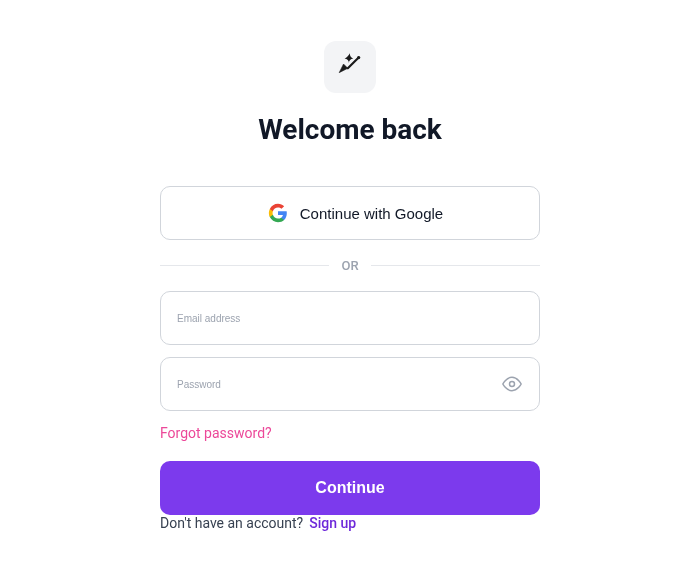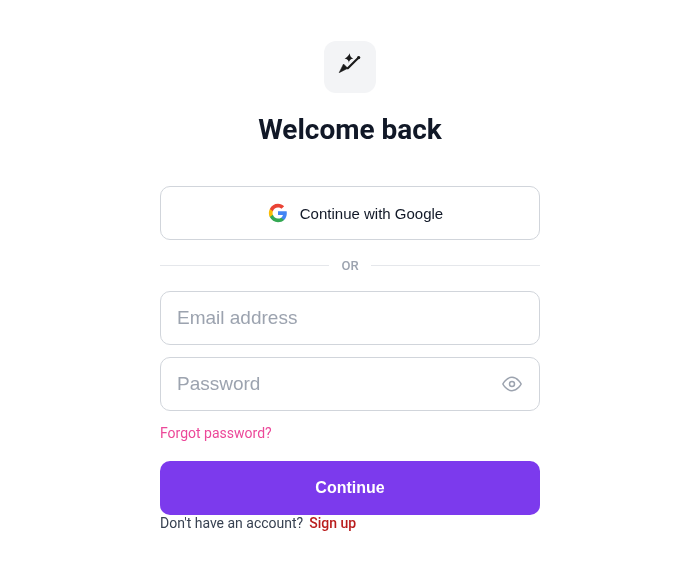--- a/index.html
+++ b/index.html
@@ -99,21 +99,21 @@
       color: #9ca3af;
       font-weight: 500;
     }
 
     .input-field {
       width: 100%;
       height: 54px;
       border: 1.5px solid #d1d5db;
       border-radius: 10px;
       padding: 0 16px;
-      font-size: 19px;
+      font-size: 10px;
       color: #111827;
       outline: none;
       margin-bottom: 12px;
       background: #fff;
     }
 
     .input-field::placeholder {
       color: #9ca3af;
     }
 
@@ -166,21 +166,21 @@
 
     .signup-row {
       display: flex;
       align-items: center;
       gap: 6px;
       font-size: 14px;
       color: #374151;
     }
 
     .signup-link {
-      color: #b91c1c;
+      color: #6d28d9;
       text-decoration: none;
       font-weight: 500;
       cursor: pointer;
     }
   </style>
 </head>
 <body>
 
 <div class="container">
 

